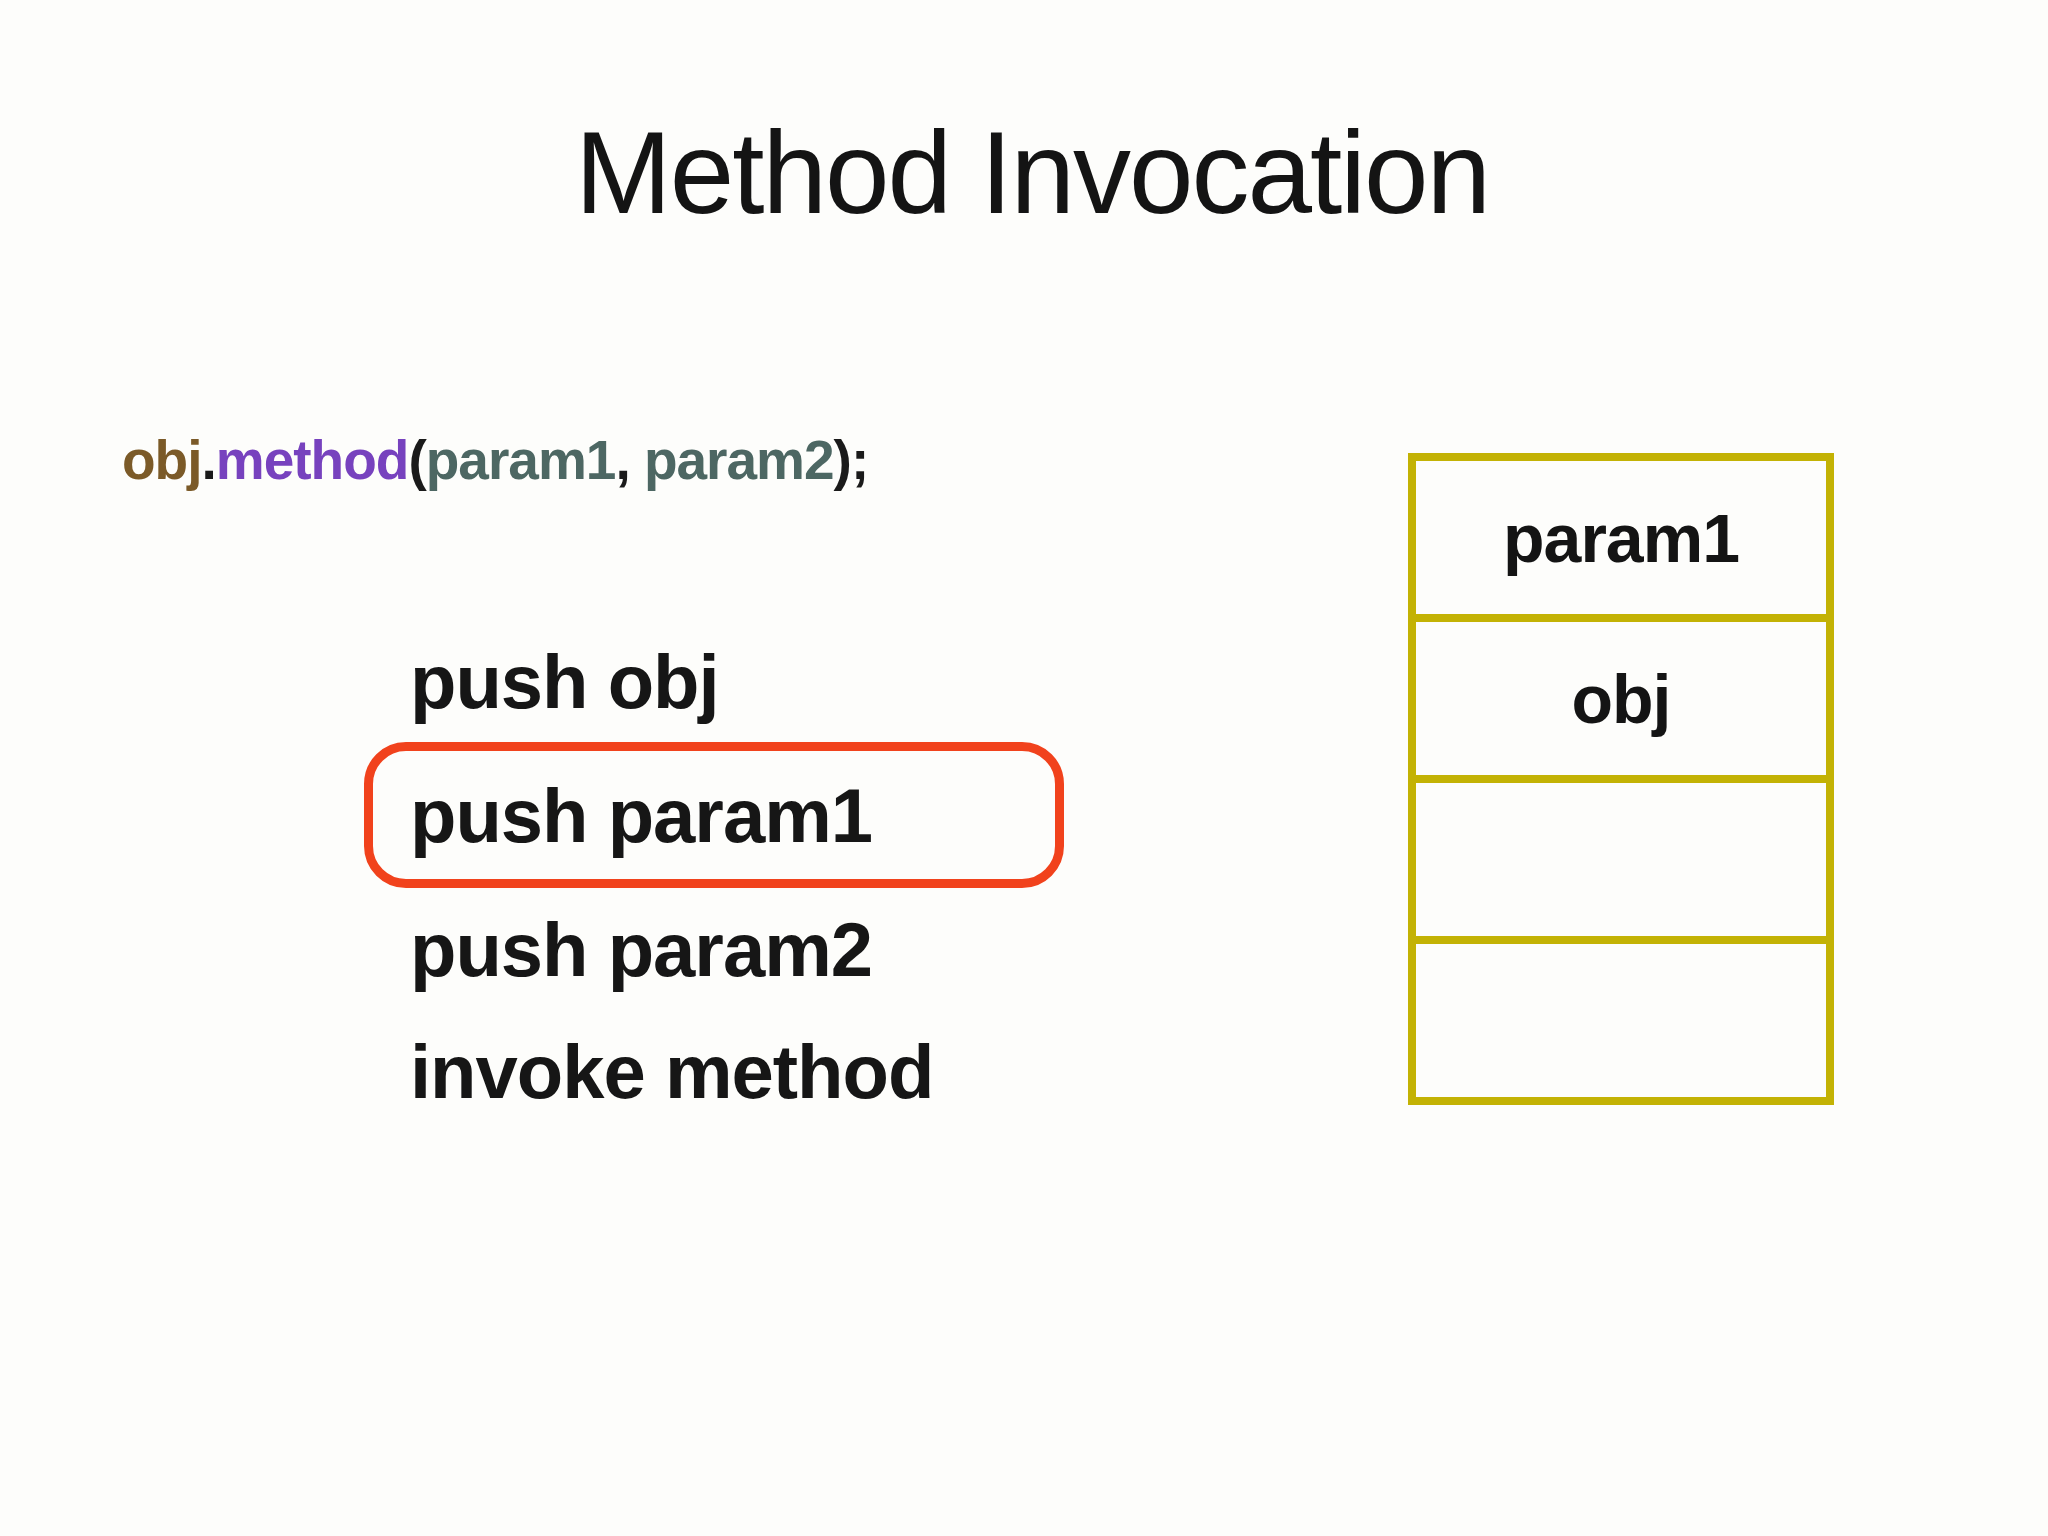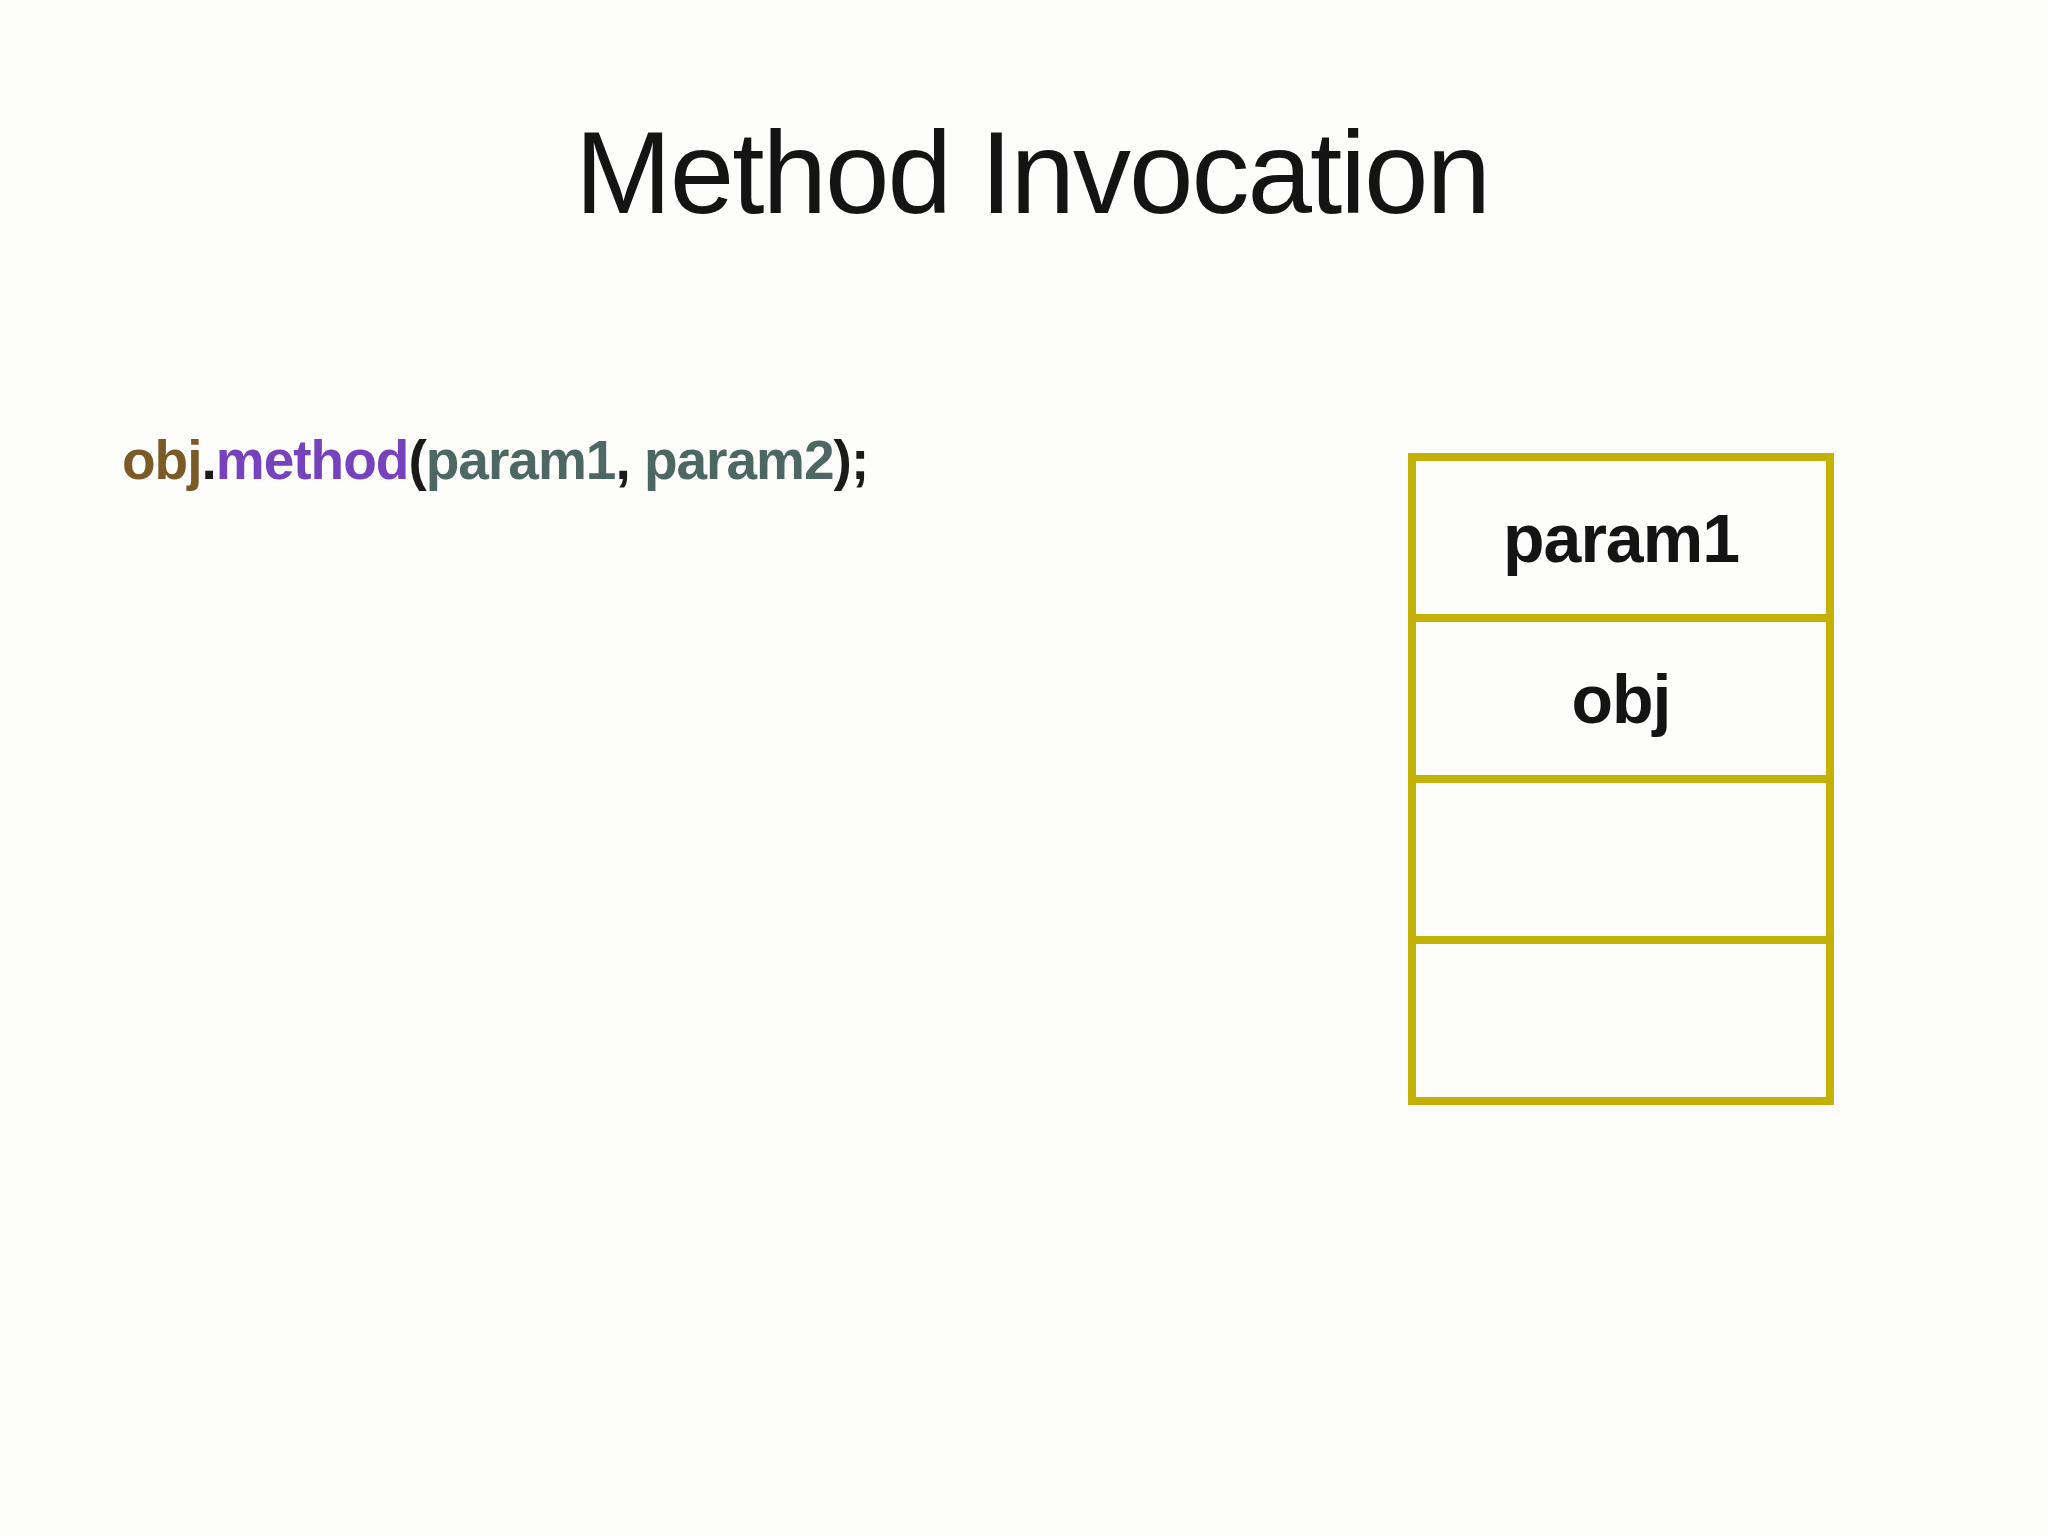--- a/index.html
+++ b/index.html
@@ -100,20 +100,26 @@
 </style>
 </head>
 <body>
 
 <div class="slide">
 
   <h1 class="title">Method Invocation</h1>
 
   <div class="code-line"><span class="seg" style="color: rgb(123, 90, 40);">obj</span><span class="seg" style="color: rgb(26, 26, 26);">.</span><span class="seg" style="color: rgb(119, 66, 190);">method</span><span class="seg" style="color: rgb(26, 26, 26);">(</span><span class="seg" style="color: rgb(77, 103, 99);">param1</span><span class="seg" style="color: rgb(26, 26, 26);">, </span><span class="seg" style="color: rgb(77, 103, 99);">param2</span><span class="seg" style="color: rgb(26, 26, 26);">);</span></div>
 
+  <div class="asm">
+    <div class="asm-line">push obj</div>
+    <div class="asm-line highlight" style="border-color: rgb(241, 66, 28);">push param1</div>
+    <div class="asm-line">push param2</div>
+    <div class="asm-line">invoke method</div>
+  </div>
 
   <div class="stack" style="border-color: rgb(195, 178, 4);">
     <div class="stack-cell" style="border-color: rgb(195, 178, 4);">param1</div>
     <div class="stack-cell" style="border-color: rgb(195, 178, 4);">obj</div>
     <div class="stack-cell" style="border-color: rgb(195, 178, 4);"></div>
     <div class="stack-cell" style="border-color: rgb(195, 178, 4);"></div>
   </div>
 
 </div>
 

